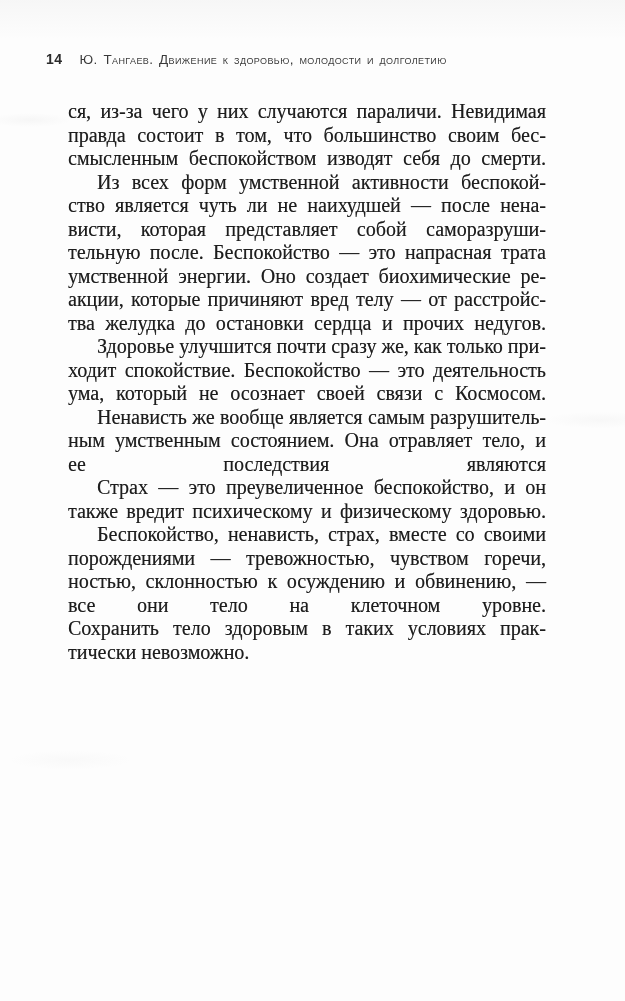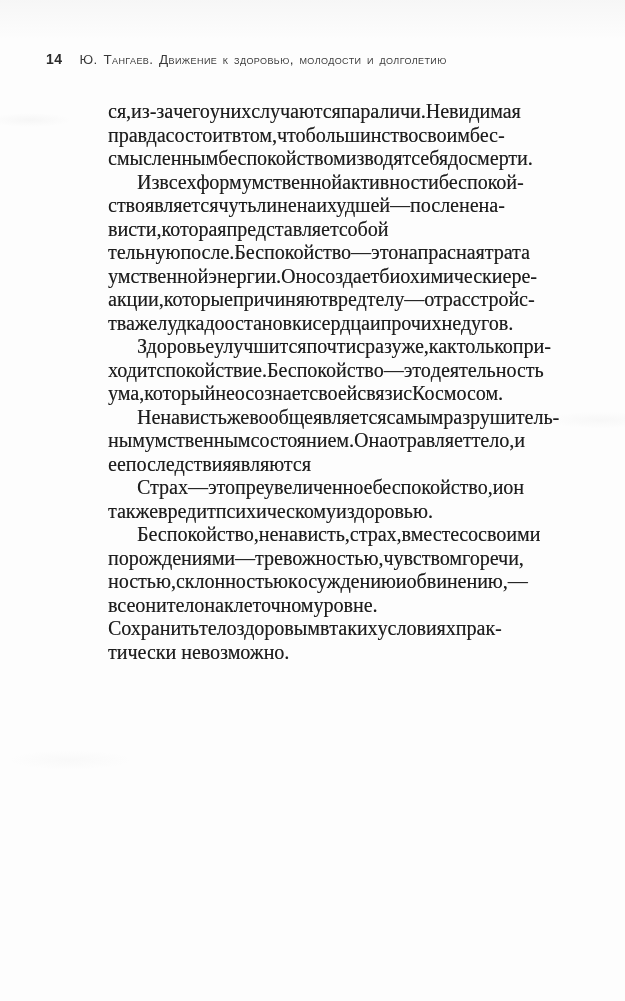--- a/index.html
+++ b/index.html
@@ -57,25 +57,25 @@
     position: absolute;
     top: 100px;
     left: 68px;
     width: 478px;
     font-size: 20px;
     color: #1d1d1d;
     text-shadow: 0.2px 0 0 rgba(29,29,29,0.55);
   }
   .line {
     display: flex;
+    justify-content: space-between;
     align-items: baseline;
     height: 23.5px;
     line-height: 23.5px;
     white-space: nowrap;
-    margin-left: 40px;
   }
   .line.indent {
     padding-left: 29px;
   }
   .line.ragged {
     display: block;
     text-align: left;
   }
 </style>
 </head>
@@ -132,20 +132,21 @@
         <span>наихудшей</span>
         <span>—</span>
         <span>после</span>
         <span>нена-</span>
       </div>
       <div class="line">
         <span>висти,</span>
         <span>которая</span>
         <span>представляет</span>
         <span>собой</span>
+        <span>саморазруши-</span>
       </div>
       <div class="line">
         <span>тельную</span>
         <span>после.</span>
         <span>Беспокойство</span>
         <span>—</span>
         <span>это</span>
         <span>напрасная</span>
         <span>трата</span>
       </div>
@@ -234,20 +235,21 @@
         <span>преувеличенное</span>
         <span>беспокойство,</span>
         <span>и</span>
         <span>он</span>
       </div>
       <div class="line">
         <span>также</span>
         <span>вредит</span>
         <span>психическому</span>
         <span>и</span>
+        <span>физическому</span>
         <span>здоровью.</span>
       </div>
       <div class="line indent">
         <span>Беспокойство,</span>
         <span>ненависть,</span>
         <span>страх,</span>
         <span>вместе</span>
         <span>со</span>
         <span>своими</span>
       </div>

